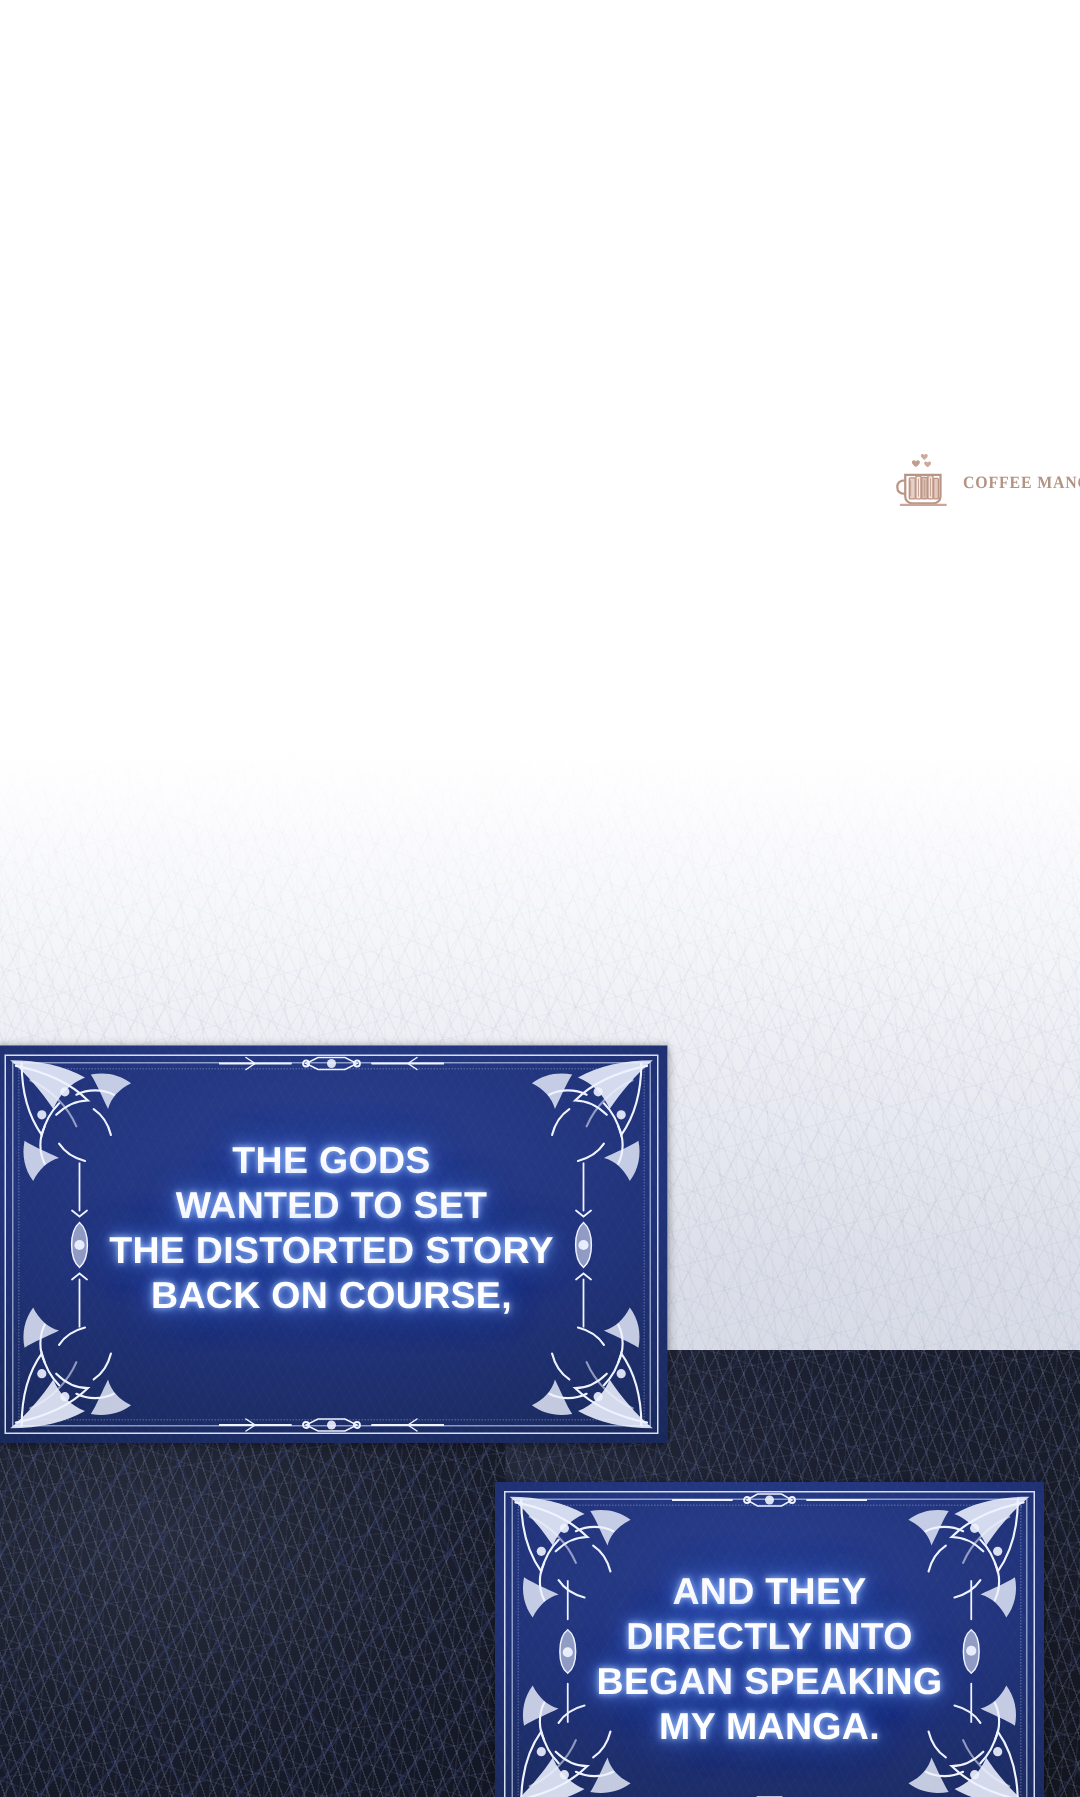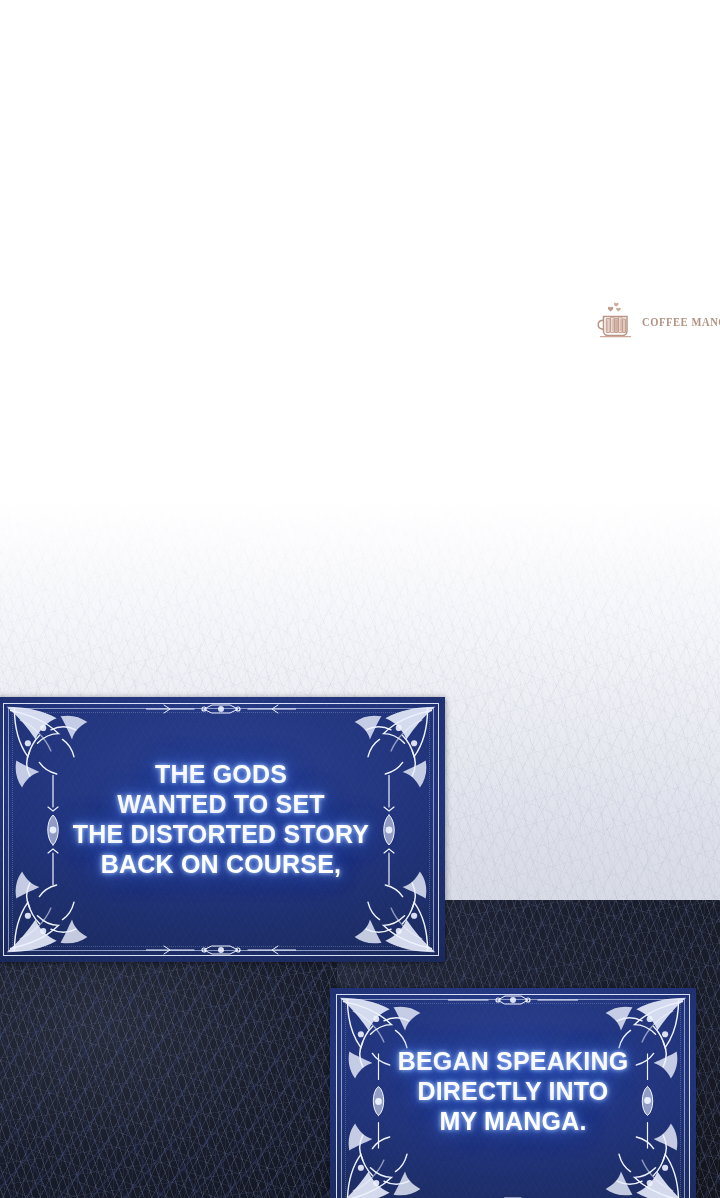--- a/index.html
+++ b/index.html
@@ -500,22 +500,23 @@
       <svg width="95" height="18" viewBox="0 0 95 18" xmlns="http://www.w3.org/2000/svg">
         <g stroke="#eef3ff" stroke-width="1.2" fill="none" stroke-linecap="round">
           <path d="M0 9 H26 M69 9 H95"></path>
           <path d="M33 9 C38 2 57 2 62 9 C57 16 38 16 33 9 Z" fill="rgba(238,243,255,.55)" stroke-width="1"></path>
           <circle cx="47" cy="9" r="3.4" fill="rgba(238,243,255,.95)" stroke="none"></circle>
         </g>
       </svg>
     </div>
 
     <div class="panel-text">
+      <div>AND THEY</div>
+      <div>DIRECTLY INTO</div>
       <div>BEGAN SPEAKING</div>
-      <div>DIRECTLY INTO</div>
       <div>MY MANGA.</div>
     </div>
   </div>
 
   <div id="logo">
     <div class="mark">
       <svg width="44" height="42" viewBox="0 0 44 42" xmlns="http://www.w3.org/2000/svg">
 
         <g fill="#caa79a">
           <path d="M22.2 2.4c.6-1.1 2.3-.8 2.3.5 0 1.1-1.5 2.1-2.3 2.7-.8-.6-2.3-1.6-2.3-2.7 0-1.3 1.7-1.6 2.3-.5z"></path>

